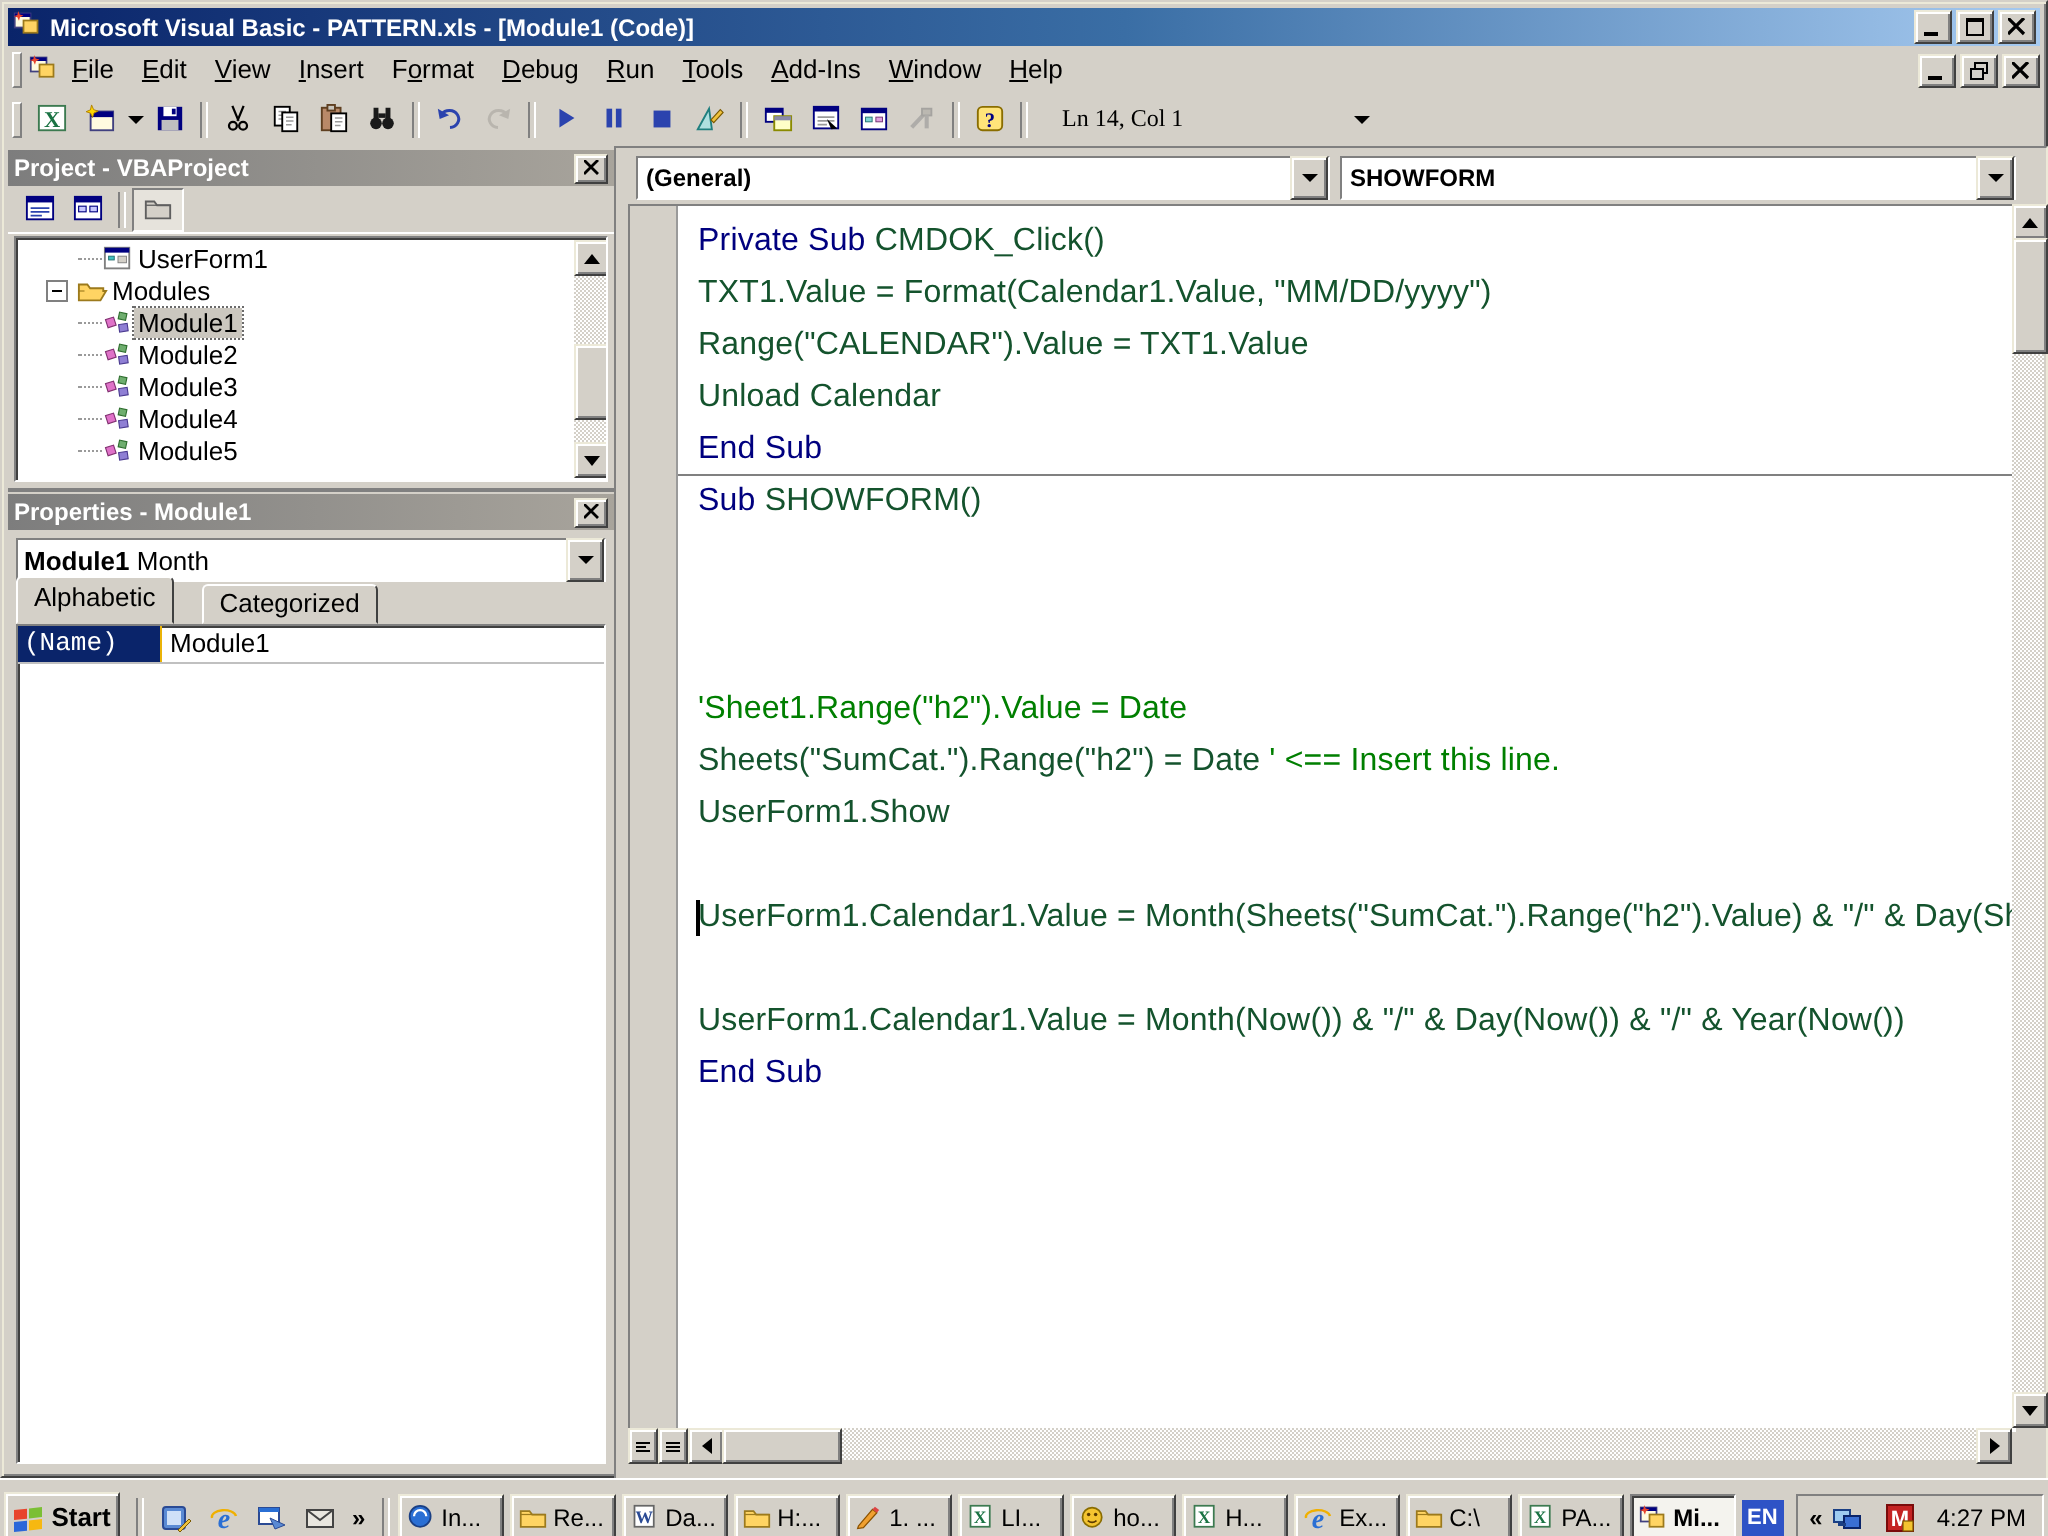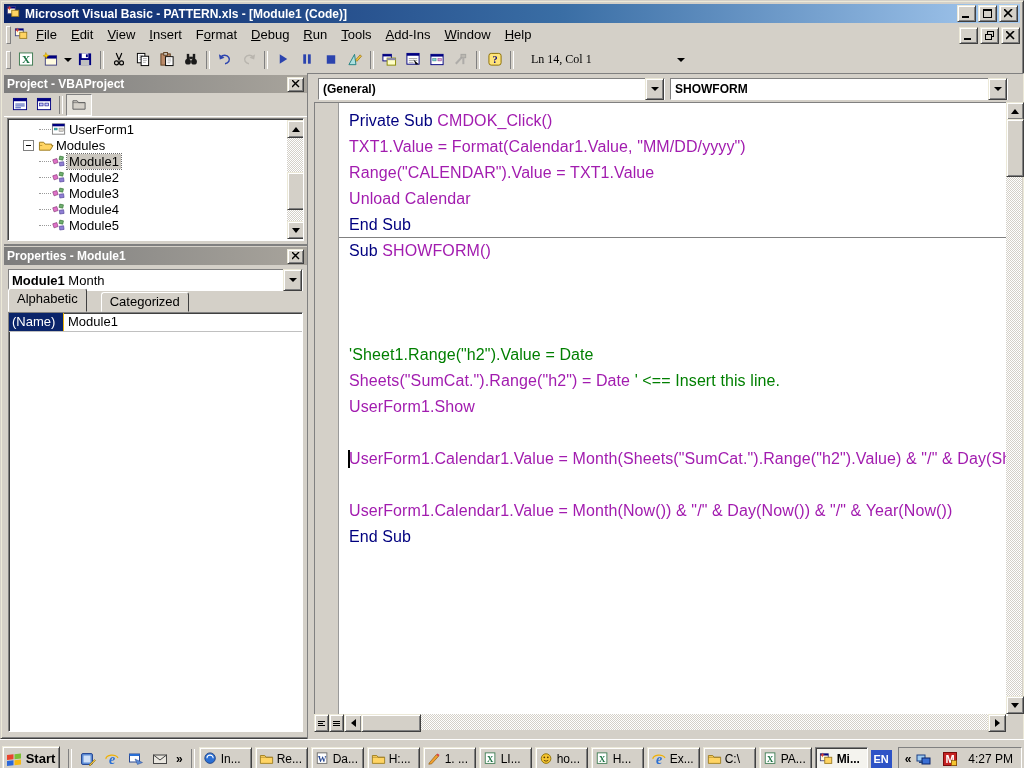--- a/index.html
+++ b/index.html
@@ -84,36 +84,36 @@
   #propcombo{position:absolute;left:4px;top:22px;right:4px;height:20px;display:flex;align-items:center;}
   #propcombo .cv{flex:1;padding:0 3px;white-space:nowrap;overflow:hidden;font-size:13px;}
   .combobtn{width:17px;height:100%;display:flex;align-items:center;justify-content:center;flex:none;}
   #proptabs{position:absolute;left:4px;top:46px;right:4px;height:19px;display:flex;align-items:flex-end;}
   .tab{padding:2px 8px 3px 8px;font-size:13px;border:1px solid;border-color:#fff #404040 #d4d0c8 #fff;
        background:#d4d0c8;border-top-left-radius:3px;border-top-right-radius:3px;}
   .tab.active{border-bottom-color:#d4d0c8;position:relative;top:0;padding-bottom:5px;}
   .tab.inactive{height:14px;margin-left:14px;padding-top:1px;}
   #propgrid{position:absolute;left:4px;top:65px;right:4px;bottom:4px;}
   .prow{height:18px;display:flex;border-bottom:1px solid #c0c0c0;}
-  .pname{width:50px;flex:none;padding:1px 1px 0 3px;border-right:1px solid #eab308;font-size:13px;}
+  .pname{width:50px;flex:none;padding:1px 18px 0 3px;border-right:1px solid #eab308;font-size:13px;font-family:Liberation Mono, monospace;}
   .pnamesel{background:#0a246a;color:#fff;}
   .pval{flex:1;padding:1px 4px 0 4px;font-size:13px;}
 
   
   #mdi{left:306px;top:72px;width:715px;height:665px;background:#d4d0c8;
        border:1px solid;border-color:#808080 #ece9d8 #ece9d8 #808080;}
   .combo{position:absolute;height:20px;display:flex;align-items:center;}
   .combo .cv{flex:1;padding:0 4px;font-weight:bold;font-size:12px;white-space:nowrap;overflow:hidden;}
   #codepane{position:absolute;left:6px;top:28px;width:692px;height:612px;overflow:hidden;}
   #marginbar{position:absolute;left:0;top:0;bottom:0;width:23px;background:#d4d0c8;border-right:1px solid #9a9a9a;}
   #codetext{position:absolute;left:24px;top:0;right:0;bottom:0;background:#fff;padding:5px 0 0 10px;overflow:hidden;}
   .code-line{height:26px;line-height:26px;font-size:16px;white-space:pre;position:relative;
       font-family:"Liberation Sans","DejaVu Sans",sans-serif;letter-spacing:0.1px;}
   .code-line.sep:after{content:"";position:absolute;left:-10px;right:-10px;bottom:0;height:1px;background:#808080;}
-  .seg-k{color:#00007f;} .seg-n{color:#a21caf;} .seg-c{color:#007f00;}
+  .seg-k{color:#00007f;} .seg-n{color:#14532d;} .seg-c{color:#007f00;}
   .caret{position:absolute;left:-1px;top:4px;width:2px;height:18px;background:#000;}
   #codev{top:28px;left:698px;height:612px;}
   #codeh-row{position:absolute;left:6px;top:640px;width:692px;height:16px;display:flex;}
   .viewbtn{width:13px;height:16px;flex:none;display:flex;align-items:center;justify-content:center;}
   .viewbtn .bars{width:7px;}
   .viewbtn .bars i{display:block;height:1px;background:#000;margin:1px 0;}
   #codeh{position:relative;flex:1;height:16px;}
 
   
   #taskbar{left:0;top:739px;width:1024px;height:38px;background:#d4d0c8;border-top:1px solid #fff;

